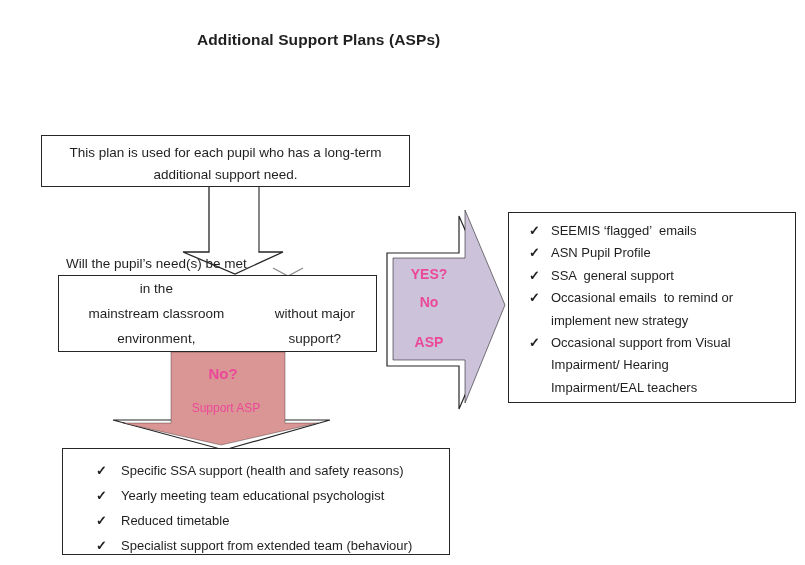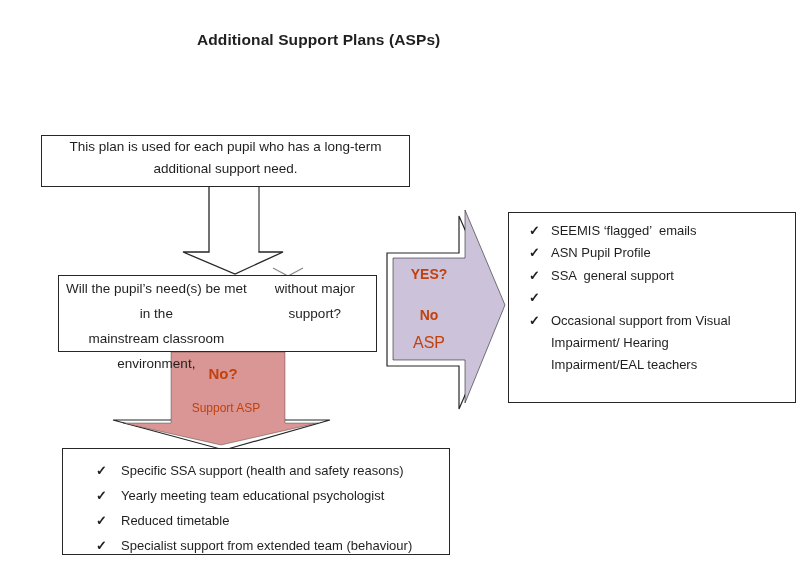--- a/index.html
+++ b/index.html
@@ -1,37 +1,37 @@
 <!DOCTYPE html>
 <html><head>
 <meta charset="utf-8">
 <style>
   html,body{margin:0;padding:0;background:#ffffff;}
   body{font-family:"Liberation Sans",sans-serif;color:#1f1f1f;}
   #canvas{position:relative;width:805px;height:565px;background:#ffffff;overflow:hidden;}
   .abs{position:absolute;text-align:right;}
   #arrow-layer{position:absolute;left:0;top:0;width:805px;height:565px;z-index:1;}
   .box{position:absolute;background:#ffffff;border:1.6px solid #262626;box-sizing:border-box;z-index:2;}
-  .center-text{display:flex;align-items:flex-start;justify-content:center;text-align:center;}
+  .center-text{display:flex;align-items:flex-end;justify-content:center;text-align:center;}
   .prewrap{white-space:pre-wrap;}
   #page-title{left:197px;top:31px;font-size:15.5px;font-weight:bold;letter-spacing:0.1px;z-index:2;}
   #intro-box{left:41px;top:135px;width:369px;height:52px;font-size:13.5px;line-height:22px;}
   #question-box{left:58px;top:275px;width:319px;height:77px;font-size:13.5px;line-height:25px;flex-direction:row;}
   #question-box .bold-line{font-weight:normal;}
   .outcome-box{padding-right:8px;}
   #yes-box{left:508px;top:212px;width:288px;height:191px;padding:7px 8px 0 20px;font-size:13px;line-height:22.4px;}
   #no-box{left:62px;top:448px;width:388px;height:107px;padding:9px 8px 0 33px;font-size:13px;line-height:25px;}
   .check-item{display:flex;align-items:flex-start;}
   #yes-box .check{flex:0 0 22px;}
   #no-box .check{flex:0 0 25px;}
   .check{font-weight:bold;}
-  .arrow-label{position:absolute;z-index:3;text-align:center;color:#c2410c;}
+  .arrow-label{position:absolute;z-index:3;text-align:center;color:#ec4899;}
   #yes-label-1{left:391px;top:266px;width:76px;font-size:14px;font-weight:600;}
-  #yes-label-2{left:391px;top:307px;width:76px;font-size:14px;font-weight:600;}
-  #yes-label-3{left:391px;top:334px;width:76px;font-size:16px;font-weight:400;}
+  #yes-label-2{left:391px;top:294px;width:76px;font-size:14px;font-weight:600;}
+  #yes-label-3{left:391px;top:334px;width:76px;font-size:14px;font-weight:700;}
   #no-label-1{left:178px;top:365px;width:90px;font-size:15px;font-weight:700;}
   #no-label-2{left:158px;top:401px;width:136px;font-size:12px;}
 </style>
 </head>
 <body>
 
 <div id="canvas">
 
   <svg id="arrow-layer" viewBox="0 0 805 565" xmlns="http://www.w3.org/2000/svg">
 
@@ -80,20 +80,22 @@
     <div class="check-item">
       <span class="check">✓</span>
       <span class="prewrap">ASN Pupil Profile</span>
     </div>
     <div class="check-item">
       <span class="check">✓</span>
       <span class="prewrap">SSA  general support</span>
     </div>
     <div class="check-item">
       <span class="check">✓</span>
+      <span class="prewrap">Occasional emails  to remind or
+implement new strategy</span>
     </div>
     <div class="check-item">
       <span class="check">✓</span>
       <span class="prewrap">Occasional support from Visual
 Impairment/ Hearing
 Impairment/EAL teachers</span>
     </div>
   </div>
 
   <div id="no-box" class="box outcome-box">

